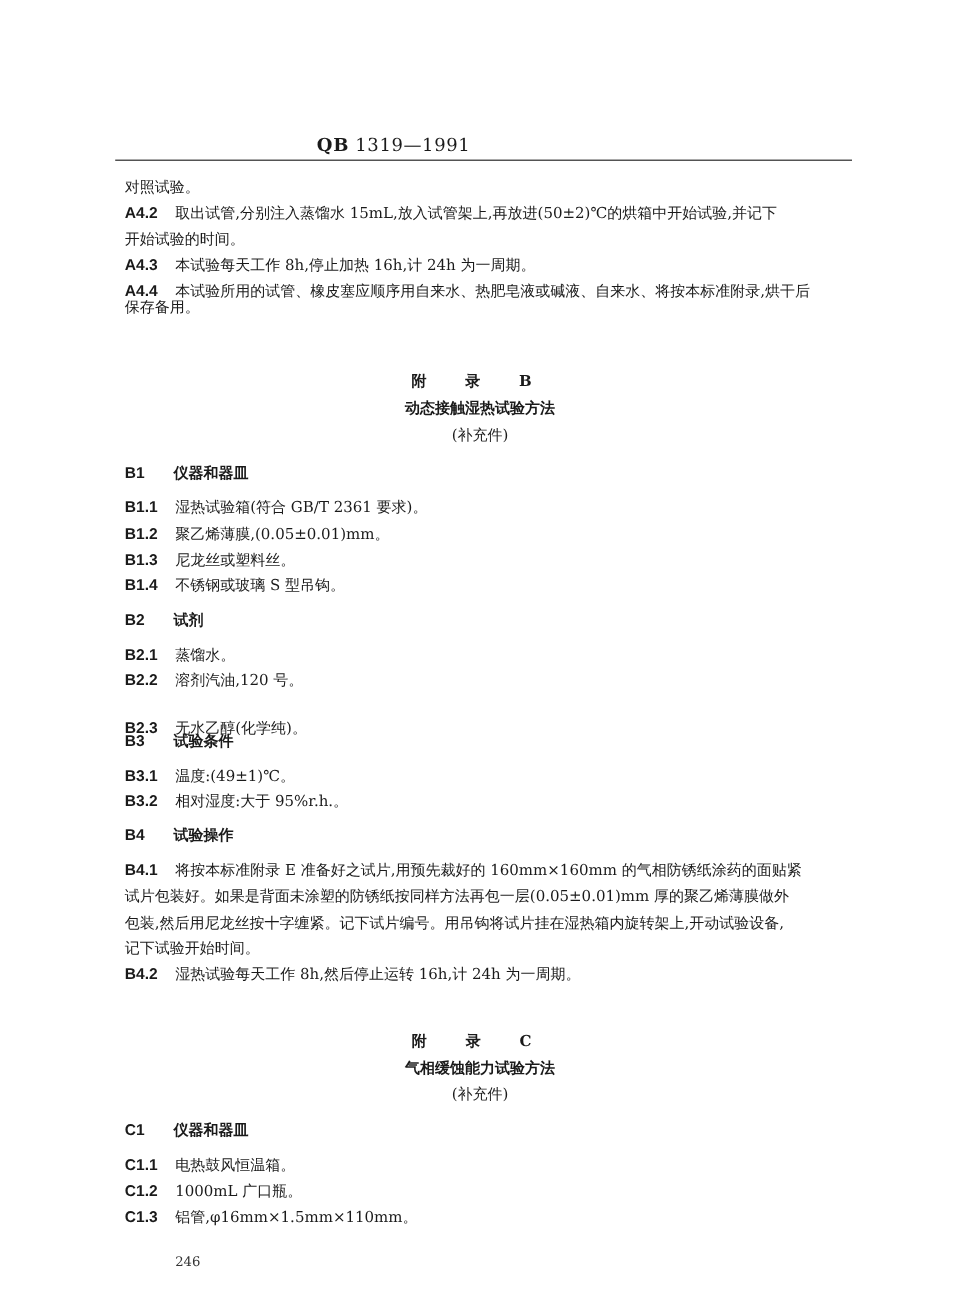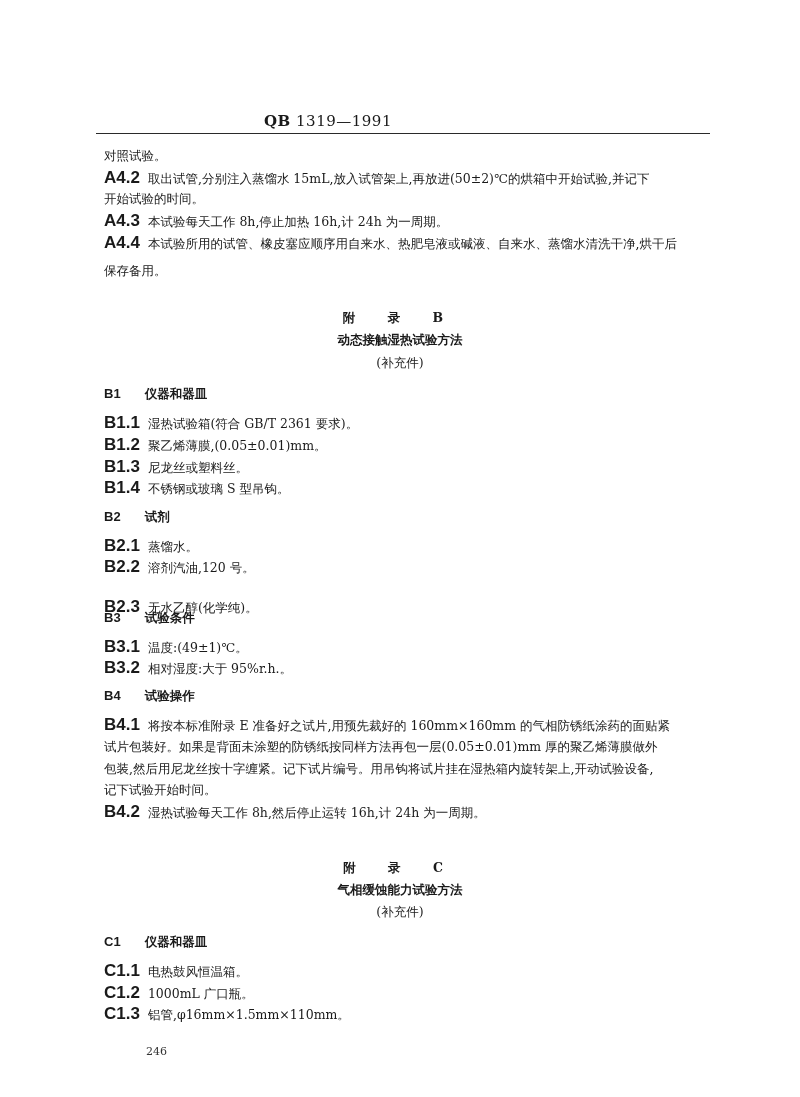--- a/index.html
+++ b/index.html
@@ -14,21 +14,21 @@
   }
   .header b { font-weight: bold; }
   .header-rule { position: absolute; left: 96px; width: 614px; top: 133px; height: 0; border-top: 1.2px solid #2a2a2a; }
   .watermark {
     position: absolute; left: 200px; top: 128px; font-family: "DejaVu Sans", sans-serif;
     font-weight: bold; font-size: 78px; color: #e4e4e4; letter-spacing: 2px; line-height: 1;
     z-index: 0; user-select: none;
   }
   .content { position: absolute; left: 0; top: 0; width: 800px; z-index: 1; }
   .line { position: absolute; left: 104px; font-size: 12.5px; line-height: 16px; white-space: nowrap; }
-  .num { font-family: "Liberation Sans", sans-serif; font-weight: bold; display: inline-block; min-width: 34px; margin-right: 8px; font-size: 17px; }
+  .num { font-family: "Liberation Sans", sans-serif; font-weight: bold; display: inline-block; min-width: 34px; margin-right: 8px; font-size: 13px; }
   .sec-num { font-family: "Liberation Sans", sans-serif; font-weight: bold; display: inline-block; margin-right: 24px; font-size: 13px; }
   .sec-title { font-weight: bold; }
   .center { position: absolute; left: 0; width: 800px; text-align: center; font-size: 12.5px; line-height: 16px; }
   .center.bold { font-weight: bold; }
   .app-label { letter-spacing: 14px; }
   .footer { position: absolute; left: 146px; top: 1045px; font-size: 11px; color: #333; }
 </style>
 </head>
 <body>
 
@@ -49,23 +49,23 @@
     <div class="line" style="top:170px">
       <span class="num">A4.2</span><span>取出试管,分别注入蒸馏水 15mL,放入试管架上,再放进(50±2)℃的烘箱中开始试验,并记下</span>
     </div>
     <div class="line" style="top:191px">
       <span>开始试验的时间。</span>
     </div>
     <div class="line" style="top:213px">
       <span class="num">A4.3</span><span>本试验每天工作 8h,停止加热 16h,计 24h 为一周期。</span>
     </div>
     <div class="line" style="top:235px">
-      <span class="num">A4.4</span><span>本试验所用的试管、橡皮塞应顺序用自来水、热肥皂液或碱液、自来水、蒸馏水清洗干净,烘干后</span>
+      <span class="num">A4.4</span><span>本试验所用的试管、橡皮塞应顺序用自来水、热肥皂液或碱液、自来水、将按本标准附录,烘干后</span>
     </div>
-    <div class="line" style="top:263px">
+    <div class="line" style="top:248px">
       <span>保存备用。</span>
     </div>
 
     <div class="center bold app-label" style="top:310px">附 录 B</div>
     <div class="center bold" style="top:332px">动态接触湿热试验方法</div>
     <div class="center" style="top:355px">(补充件)</div>
 
     <div class="line" style="top:386px">
       <span class="sec-num">B1</span><span class="sec-title">仪器和器皿</span>
     </div>

